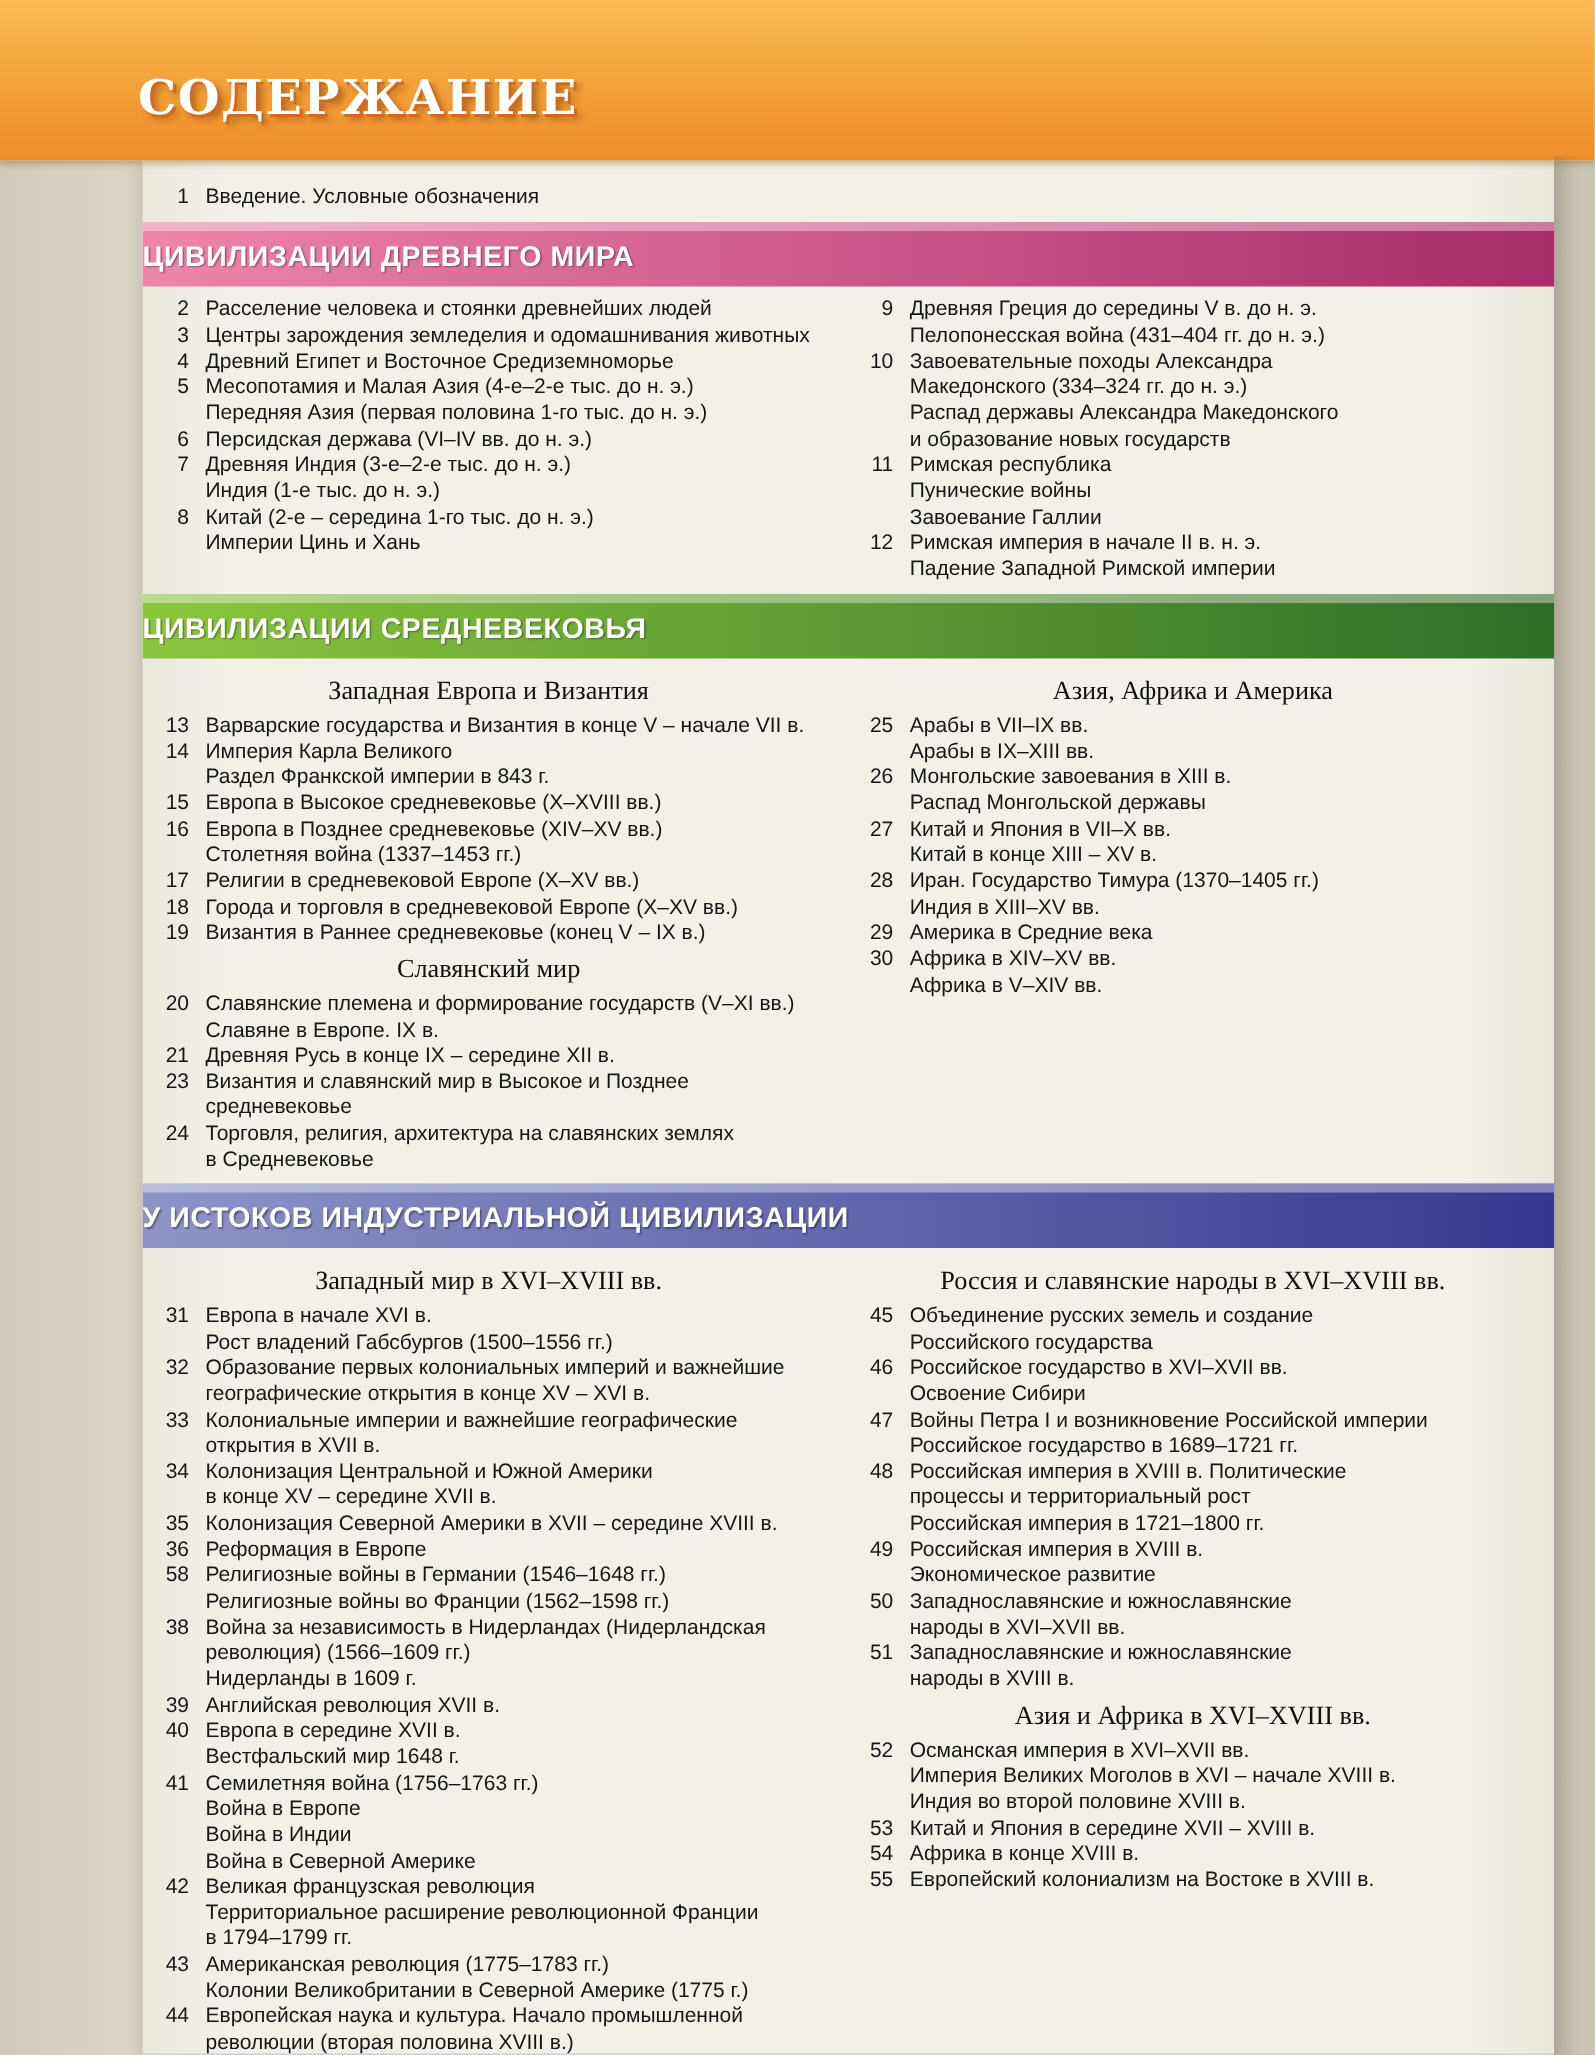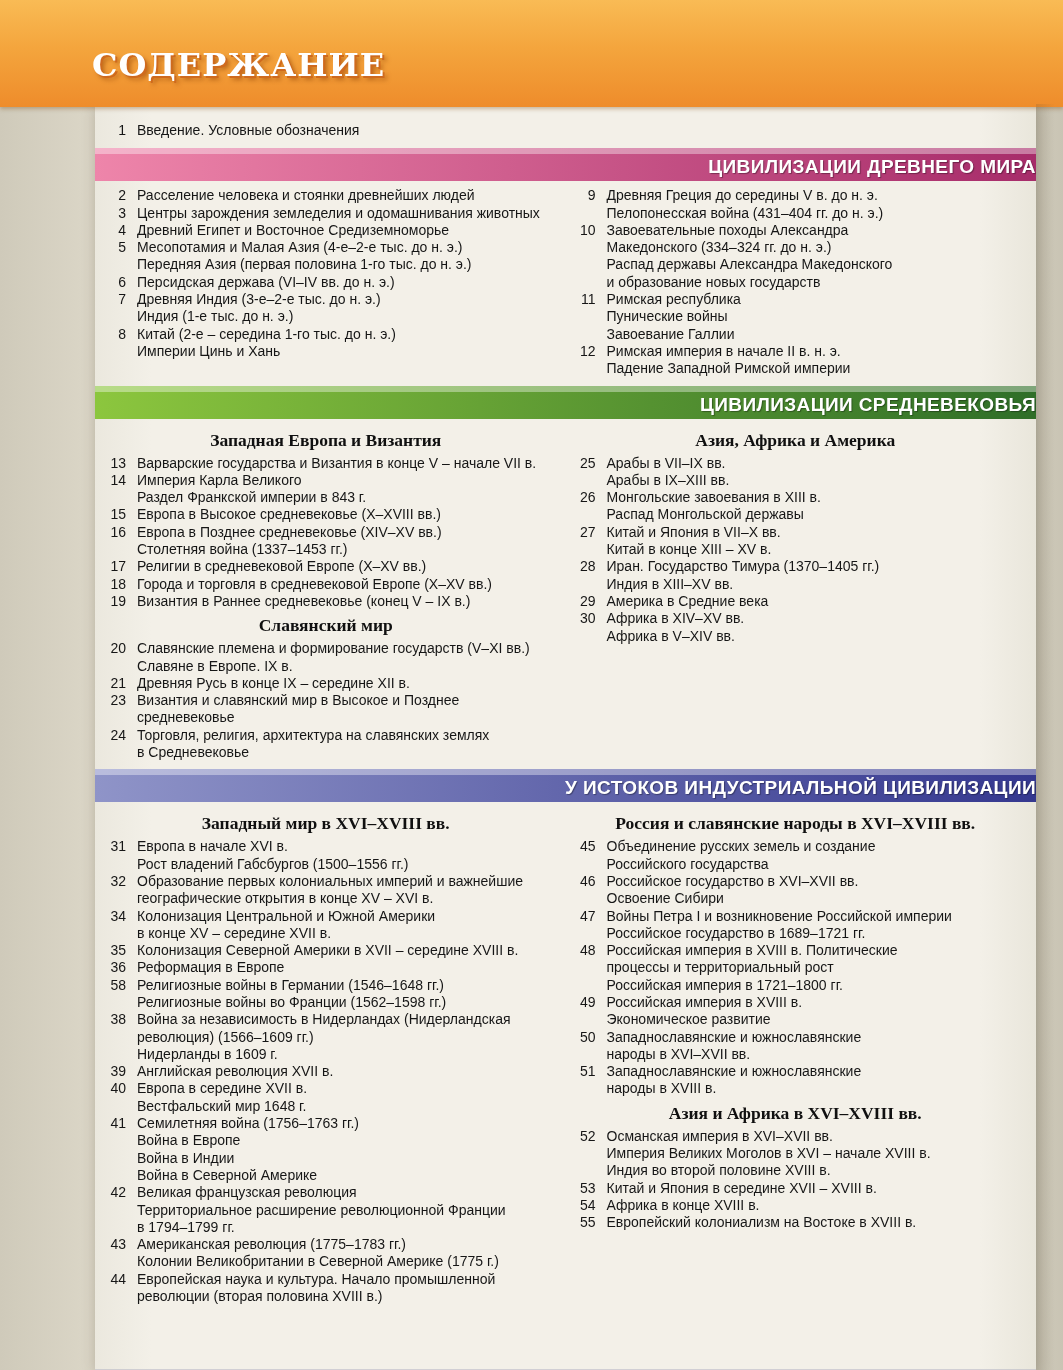--- a/index.html
+++ b/index.html
@@ -39,38 +39,38 @@
   }
   .bottom-edge {
     position:absolute; left:0; bottom:0; width:100%; height:4px;
     background:#b4b5c2; opacity:.55;
   }
   .intro-row { padding:15px 14px 9px 4px; }
   .item { display:flex; font-size:14px; line-height:17.3px; }
   .item .num { width:27px; flex:none; text-align:right; margin-right:11px; }
   .titles { flex:1; }
   .sec-bar {
-    position:relative; height:33px; width:100%;
-    display:flex; align-items:center; justify-content:flex-end;
+    position:relative; height:43px; width:100%;
+    display:flex; align-items:center; justify-content:flex-start;
   }
   .sec-bar-stripe {
     position:absolute; top:0; left:0; width:100%; height:6px;
     background:rgba(255,255,255,.38);
   }
   .sec-title {
     padding-top:5px;
     color:#ffffff; font-weight:bold; font-size:19px; letter-spacing:.4px;
     text-shadow:1px 1px 1px rgba(0,0,0,.35);
   }
   .sec-cols {
     display:grid; grid-template-columns:1fr 1fr; column-gap:16px;
     padding:6px 14px 8px 4px;
   }
   .subheading {
-    font-family:"Liberation Serif", serif; font-weight:bold;
+    font-family:"Liberation Serif", serif; font-weight:normal;
     font-size:17.5px; text-align:center; color:#101010;
     margin:5px 0 4px 0;
   }
 </style>
 </head>
 <body>
 
 <div class="orange-band">
   <div class="page-title">СОДЕРЖАНИЕ</div>
 </div>
@@ -310,20 +310,27 @@
             </div>
           </div>
           <div class="item">
             <div class="num">32</div>
             <div class="titles">
               <div class="line">Образование первых колониальных империй и важнейшие</div>
               <div class="line">географические открытия в конце XV – XVI в.</div>
             </div>
           </div>
           <div class="item">
+            <div class="num">33</div>
+            <div class="titles">
+              <div class="line">Колониальные империи и важнейшие географические</div>
+              <div class="line">открытия в XVII в.</div>
+            </div>
+          </div>
+          <div class="item">
             <div class="num">34</div>
             <div class="titles">
               <div class="line">Колонизация Центральной и Южной Америки</div>
               <div class="line">в конце XV – середине XVII в.</div>
             </div>
           </div>
           <div class="item">
             <div class="num">35</div>
             <div class="titles">
               <div class="line">Колонизация Северной Америки в XVII – середине XVIII в.</div>

